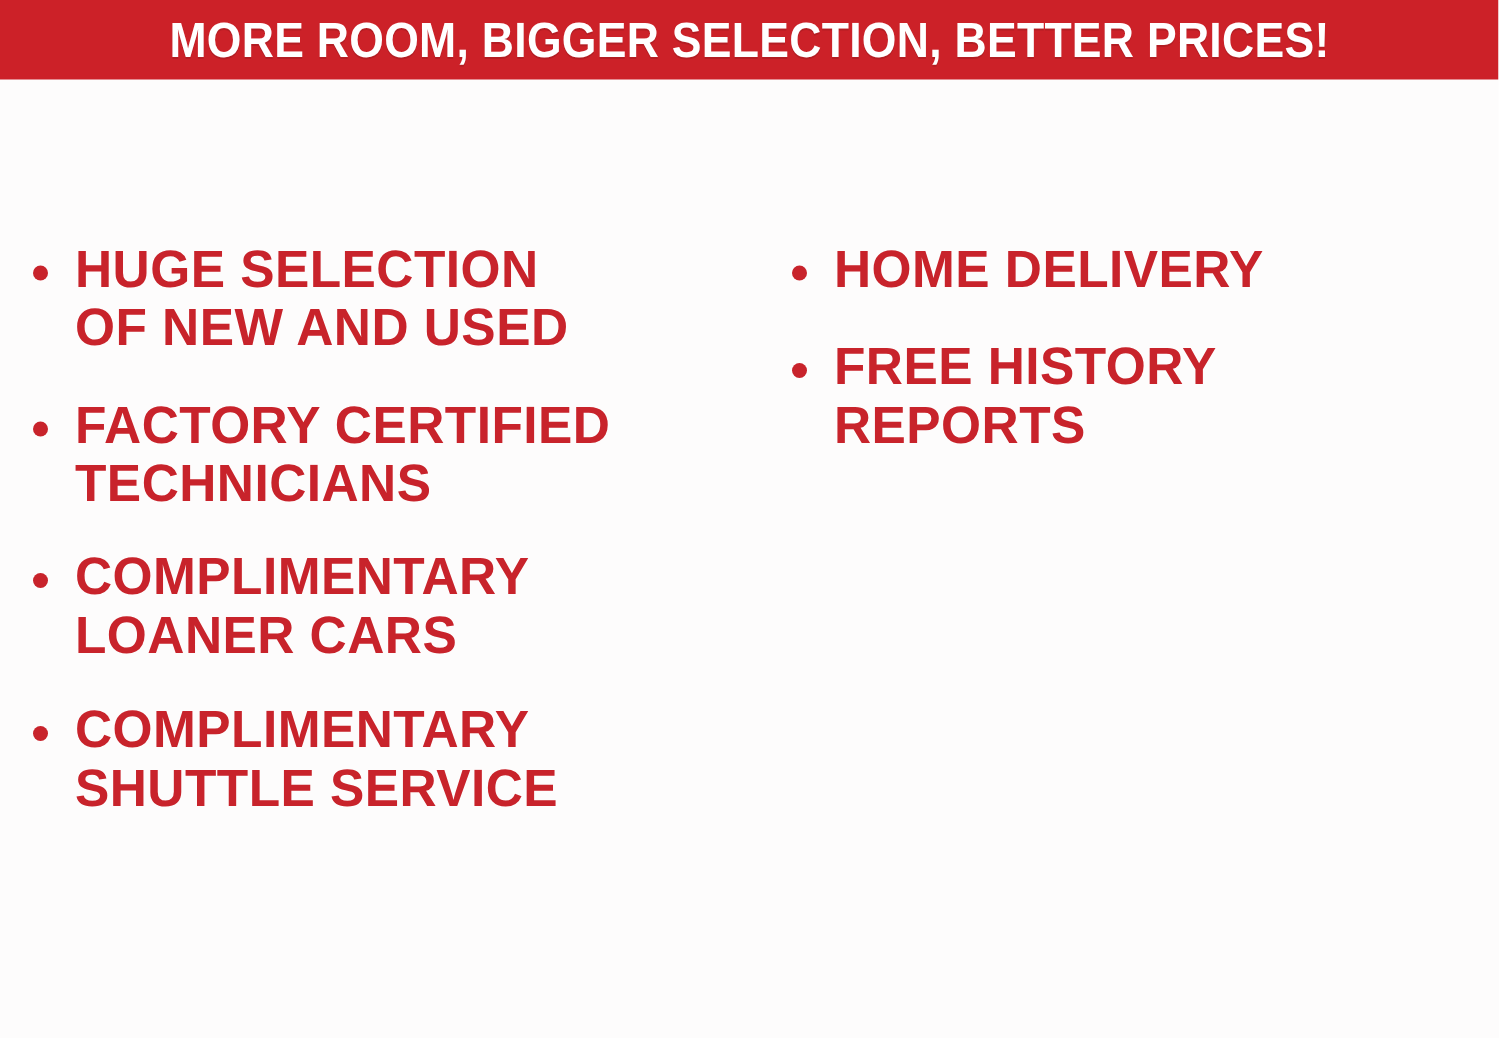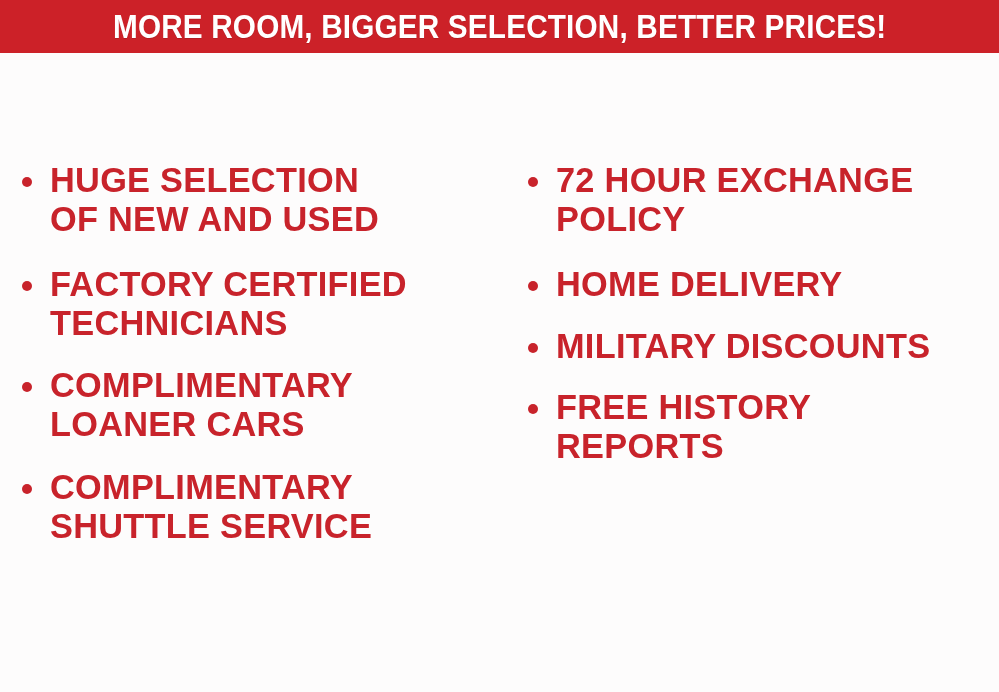--- a/index.html
+++ b/index.html
@@ -168,30 +168,21 @@
       <div class="bullet-item">
         <span class="bullet-dot"></span>
         <span class="bullet-text">COMPLIMENTARY
 SHUTTLE SERVICE</span>
       </div>
     </div>
 
     <div class="column column-right">
       <div class="bullet-item">
         <span class="bullet-dot"></span>
-        <span class="bullet-text">72 HOUR EXCHANGE
-POLICY</span>
-      </div>
-      <div class="bullet-item">
-        <span class="bullet-dot"></span>
         <span class="bullet-text">HOME DELIVERY</span>
-      </div>
-      <div class="bullet-item">
-        <span class="bullet-dot"></span>
-        <span class="bullet-text">MILITARY DISCOUNTS</span>
       </div>
       <div class="bullet-item">
         <span class="bullet-dot"></span>
         <span class="bullet-text">FREE HISTORY
 REPORTS</span>
       </div>
     </div>
 
   </div>
 </div>

